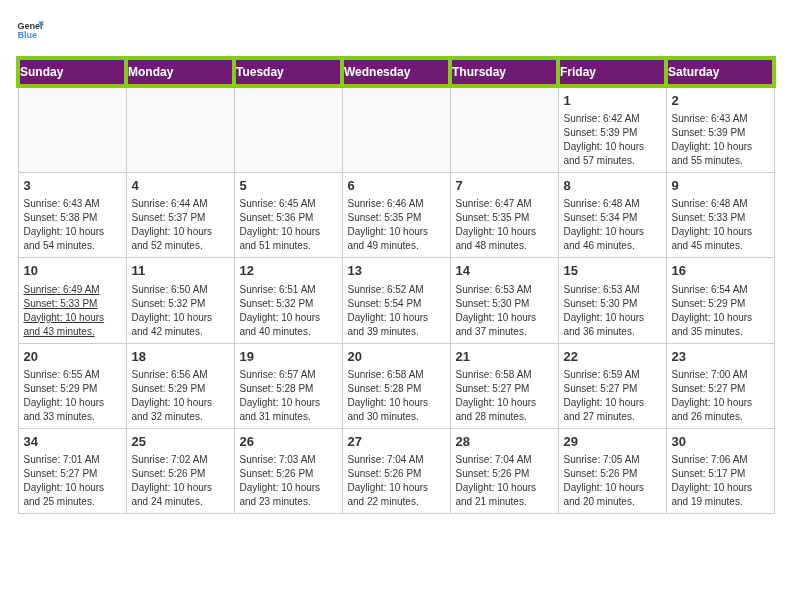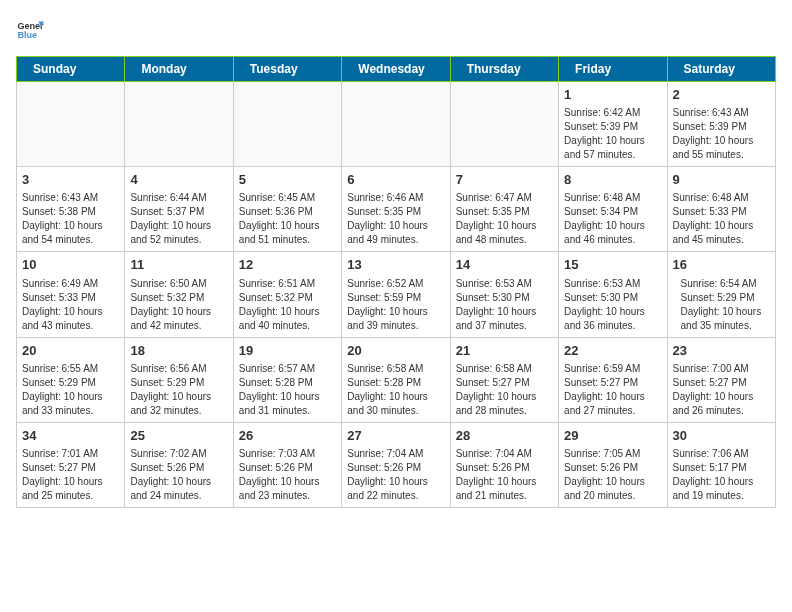--- a/index.html
+++ b/index.html
@@ -34,27 +34,27 @@
     .subtitle {
       font-size: 14px;
       color: #555;
     }
     table {
       width: 100%;
       border-collapse: collapse;
       font-size: 10.5px;
     }
     thead tr th {
-      background: #0369a1;
+      background: #701a75;
       color: #fff;
       text-align: left;
-      padding: 5px 16px;
+      padding: 5px 0;
       font-size: 12px;
       font-weight: bold;
-      border: 1px solid #84cc16;
+      border: 4px solid #84cc16;
     }
     tbody tr { border: 1px solid #ccc; }
     td {
       vertical-align: top;
       padding: 4px 5px;
       border: 1px solid #ccc;
       width: calc(100% / 7);
       min-height: 80px;
       background: #fff;
       font-size: 10px;
@@ -155,57 +155,57 @@
         <td>
           <span class="day-num">9</span>
           <div class="cell-info" style="white-space: pre-line;">Sunrise: 6:48 AM
 Sunset: 5:33 PM
 Daylight: 10 hours and 45 minutes.</div>
         </td>
       </tr>
       <tr>
         <td>
           <span class="day-num">10</span>
-          <div class="cell-info" style="white-space: pre-line;">Sunrise: 6:49 AM
+          <div class="cell-info" style="white-space: pre-line; text-decoration: underline;">Sunrise: 6:49 AM
 Sunset: 5:33 PM
 Daylight: 10 hours and 43 minutes.</div>
         </td>
         <td>
           <span class="day-num">11</span>
           <div class="cell-info" style="white-space: pre-line;">Sunrise: 6:50 AM
 Sunset: 5:32 PM
 Daylight: 10 hours and 42 minutes.</div>
         </td>
         <td>
           <span class="day-num">12</span>
           <div class="cell-info" style="white-space: pre-line;">Sunrise: 6:51 AM
 Sunset: 5:32 PM
 Daylight: 10 hours and 40 minutes.</div>
         </td>
         <td>
           <span class="day-num">13</span>
           <div class="cell-info" style="white-space: pre-line;">Sunrise: 6:52 AM
-Sunset: 5:59 PM
+Sunset: 5:54 PM
 Daylight: 10 hours and 39 minutes.</div>
         </td>
         <td>
           <span class="day-num">14</span>
           <div class="cell-info" style="white-space: pre-line;">Sunrise: 6:53 AM
 Sunset: 5:30 PM
 Daylight: 10 hours and 37 minutes.</div>
         </td>
         <td>
           <span class="day-num">15</span>
           <div class="cell-info" style="white-space: pre-line;">Sunrise: 6:53 AM
 Sunset: 5:30 PM
 Daylight: 10 hours and 36 minutes.</div>
         </td>
         <td>
           <span class="day-num">16</span>
-          <div class="cell-info" style="white-space: pre-line; margin-left: 8px;">Sunrise: 6:54 AM
+          <div class="cell-info" style="white-space: pre-line;">Sunrise: 6:54 AM
 Sunset: 5:29 PM
 Daylight: 10 hours and 35 minutes.</div>
         </td>
       </tr>
       <tr>
         <td>
           <span class="day-num">20</span>
           <div class="cell-info" style="white-space: pre-line;">Sunrise: 6:55 AM
 Sunset: 5:29 PM
 Daylight: 10 hours and 33 minutes.</div>

